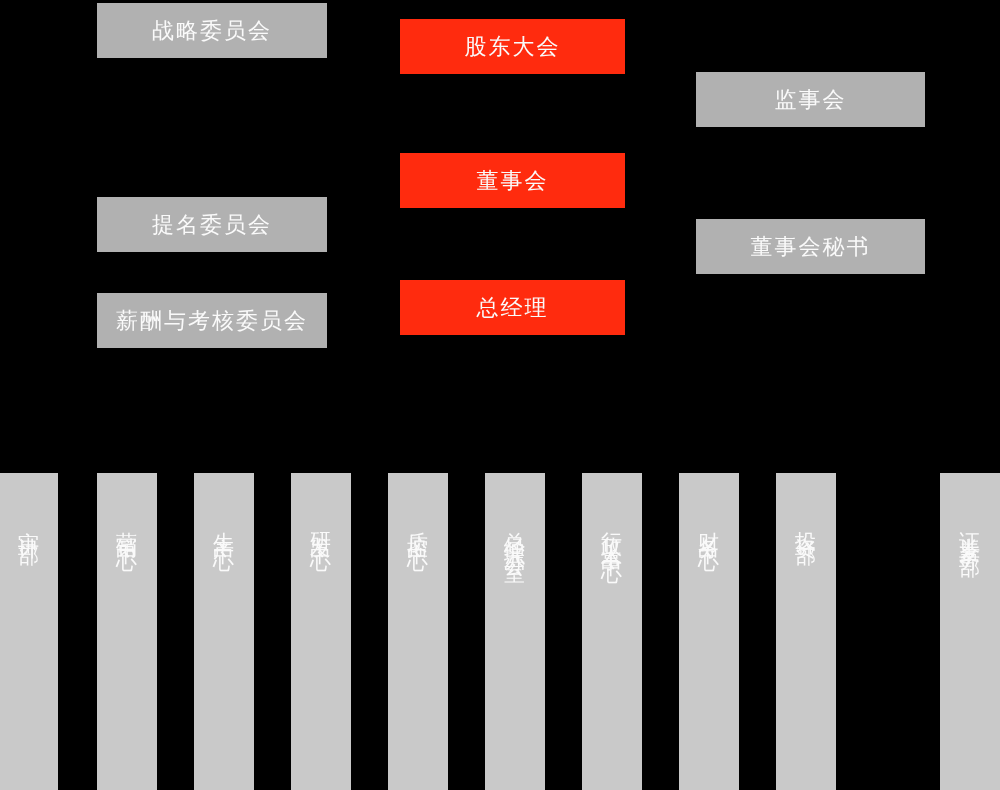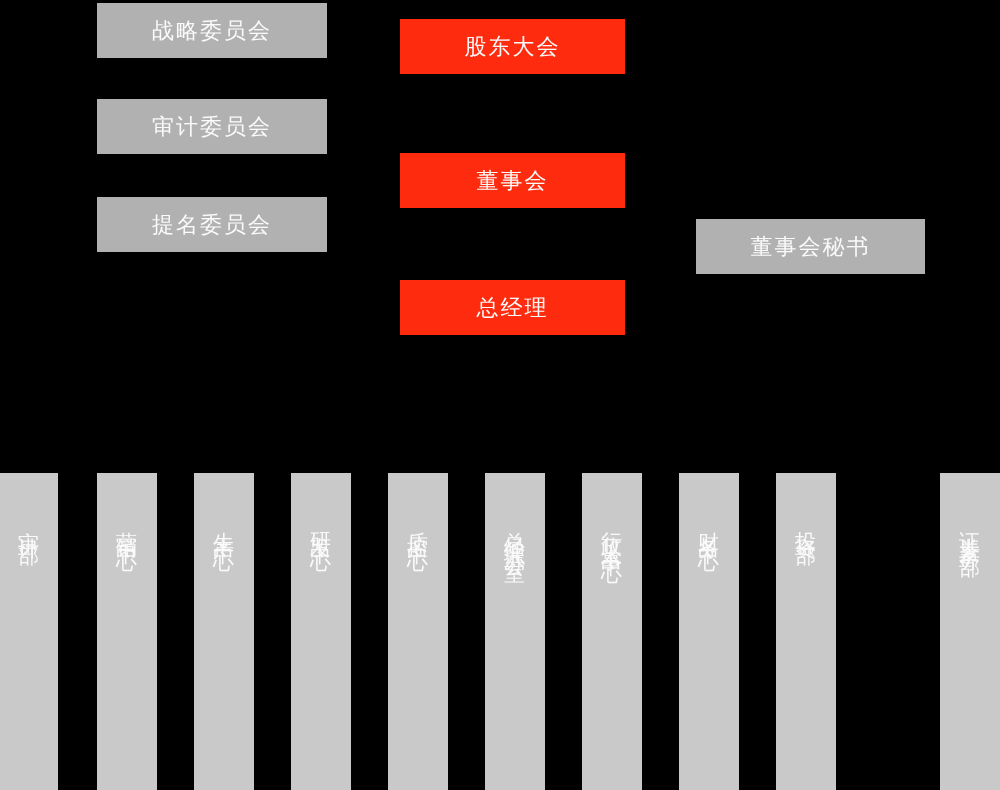--- a/index.html
+++ b/index.html
@@ -74,27 +74,28 @@
   .d7 { left: 679px; }
   .d8 { left: 776px; }
   .d9 { left: 940px; }
 </style>
 </head>
 <body>
 
 <div class="stage">
 
   <div class="box gray c0">战略委员会</div>
-  <div class="box gray c1">审计委员会</div>
   <div class="box gray c2">提名委员会</div>
+  <div class="box gray c3">薪酬与考核委员会</div>
 
   <div class="box red g0">股东大会</div>
   <div class="box red g1">董事会</div>
   <div class="box red g2">总经理</div>
 
+  <div class="box gray s0">监事会</div>
   <div class="box gray s1">董事会秘书</div>
 
   <div class="dept d0">
       <span>审计部</span>
     </div>
   <div class="dept d1">
       <span>营销中心</span>
     </div>
   <div class="dept d2">
       <span>生产中心</span>

